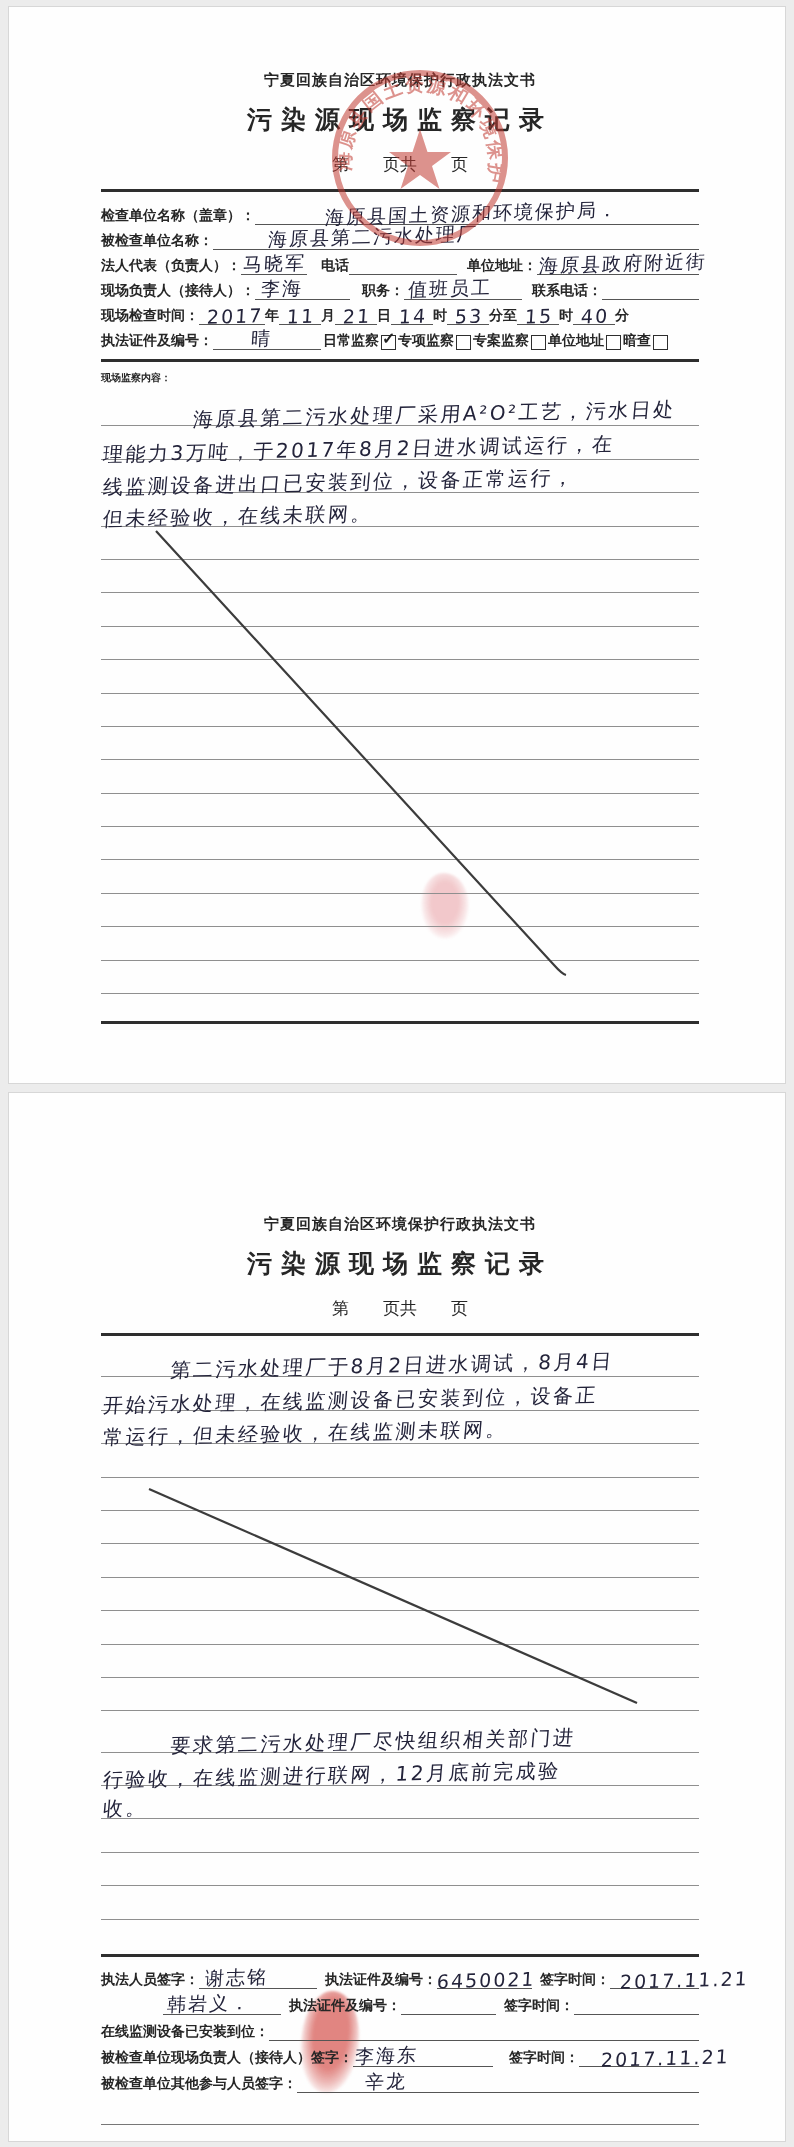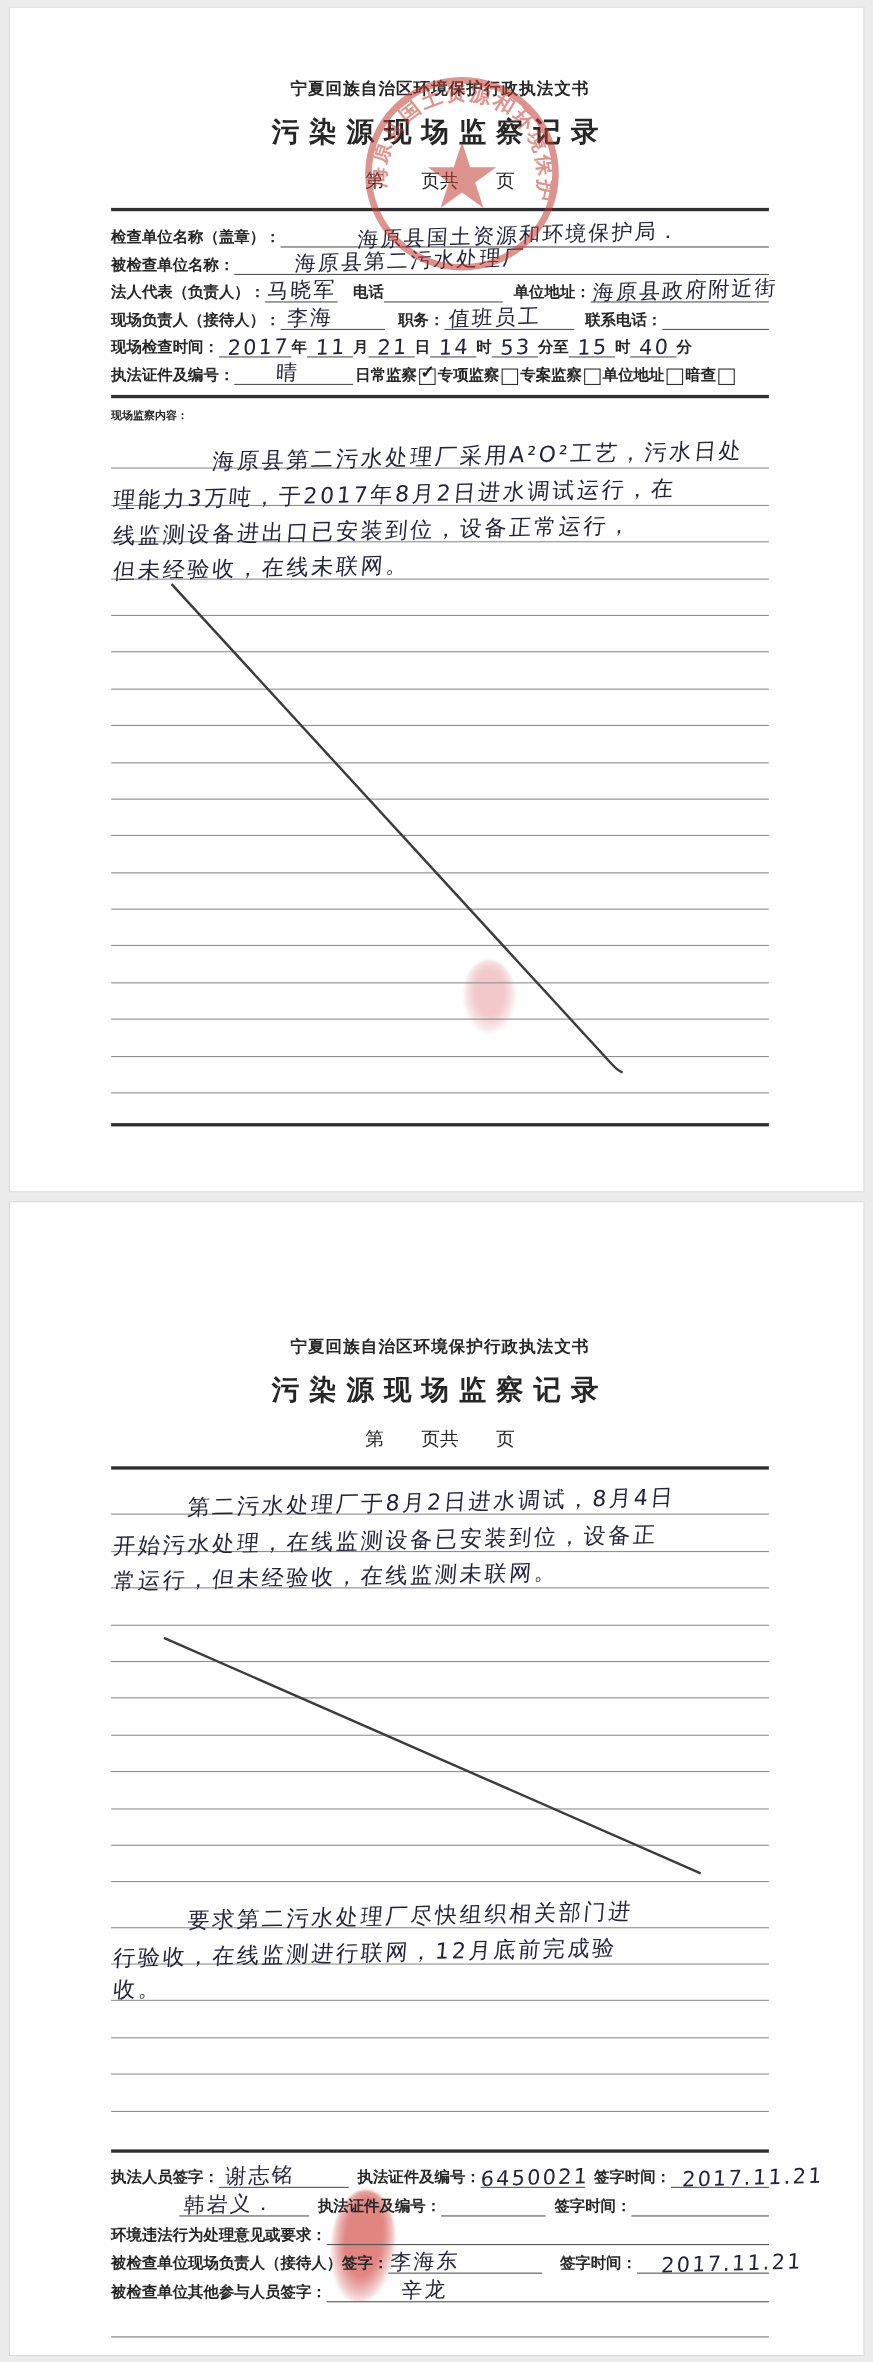--- a/index.html
+++ b/index.html
@@ -280,21 +280,21 @@
         <span class="flabel" style="margin-left:8px">执法证件及编号：</span>
         <span class="fill w95">
             <span class="hand"></span>
           </span>
         <span class="flabel" style="margin-left:8px">签字时间：</span>
         <span class="fill grow">
             <span class="hand"></span>
           </span>
       </div>
       <div class="sigrow">
-        <span class="flabel">环境违法行为处理意见或要求：</span>
+        <span class="flabel">在线监测设备已安装到位：</span>
         <span class="fill grow">
             <span class="hand"></span>
           </span>
       </div>
       <div class="sigrow">
         <span class="flabel">被检查单位现场负责人（接待人）签字：</span>
         <span class="fill w140">
             <span class="hand" style="left:2px">李海东</span>
           </span>
         <span class="flabel" style="margin-left:16px">签字时间：</span>

